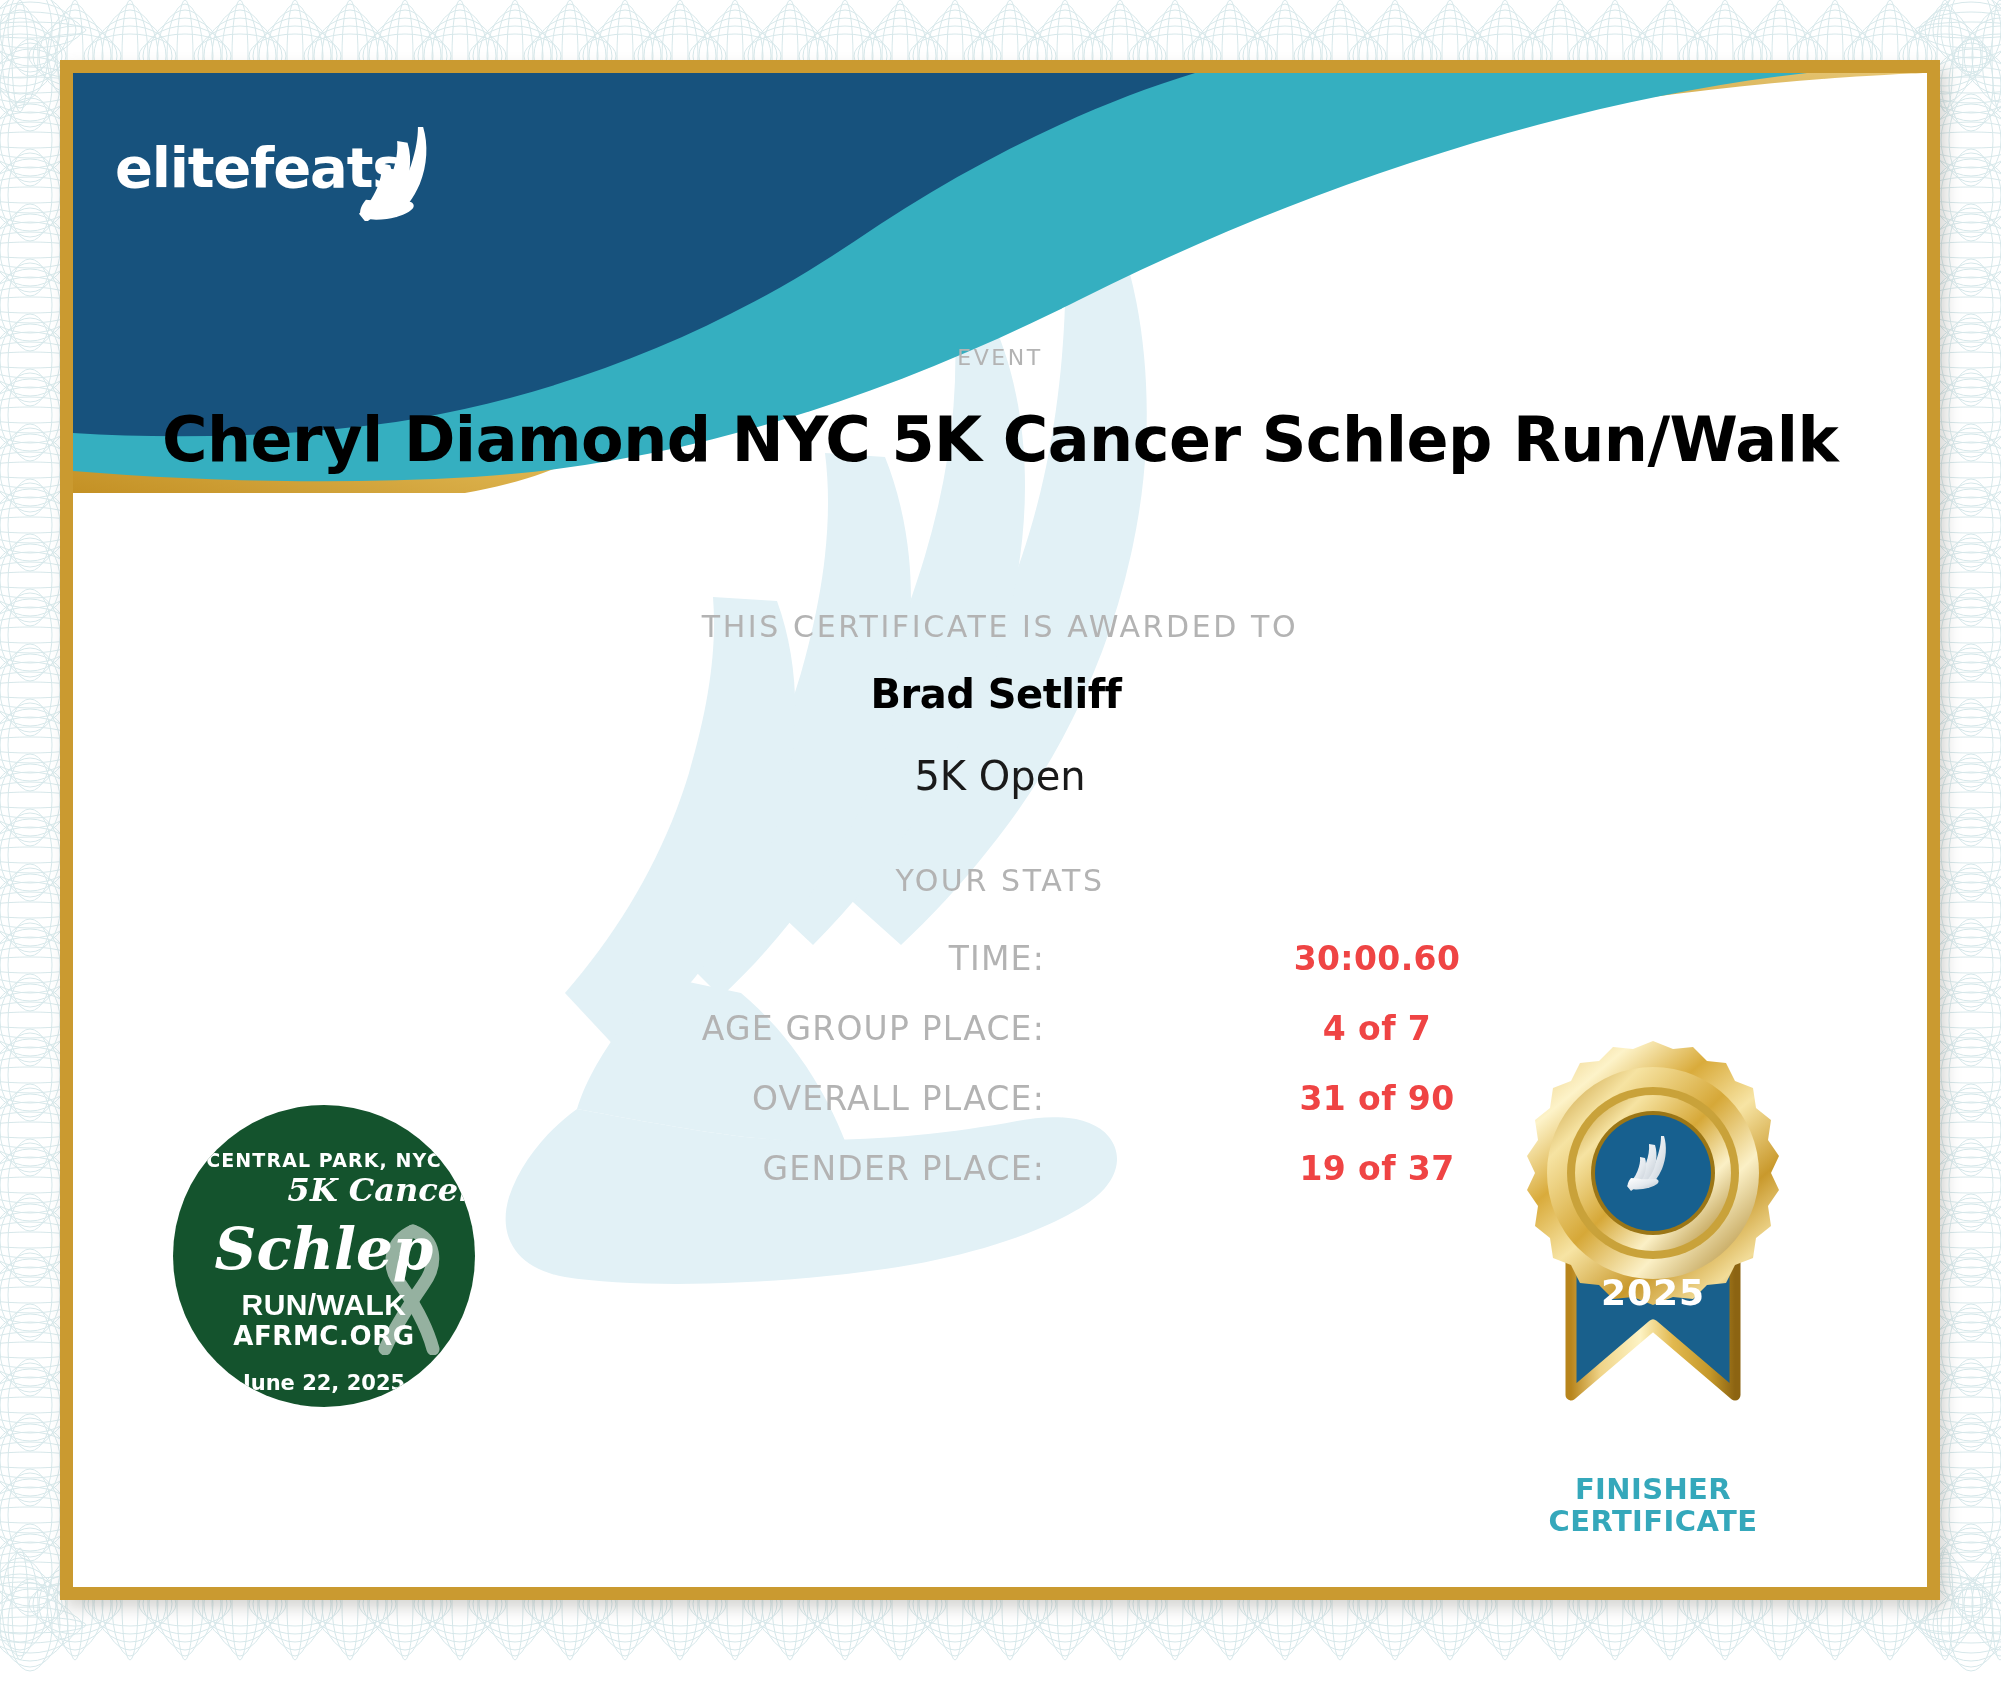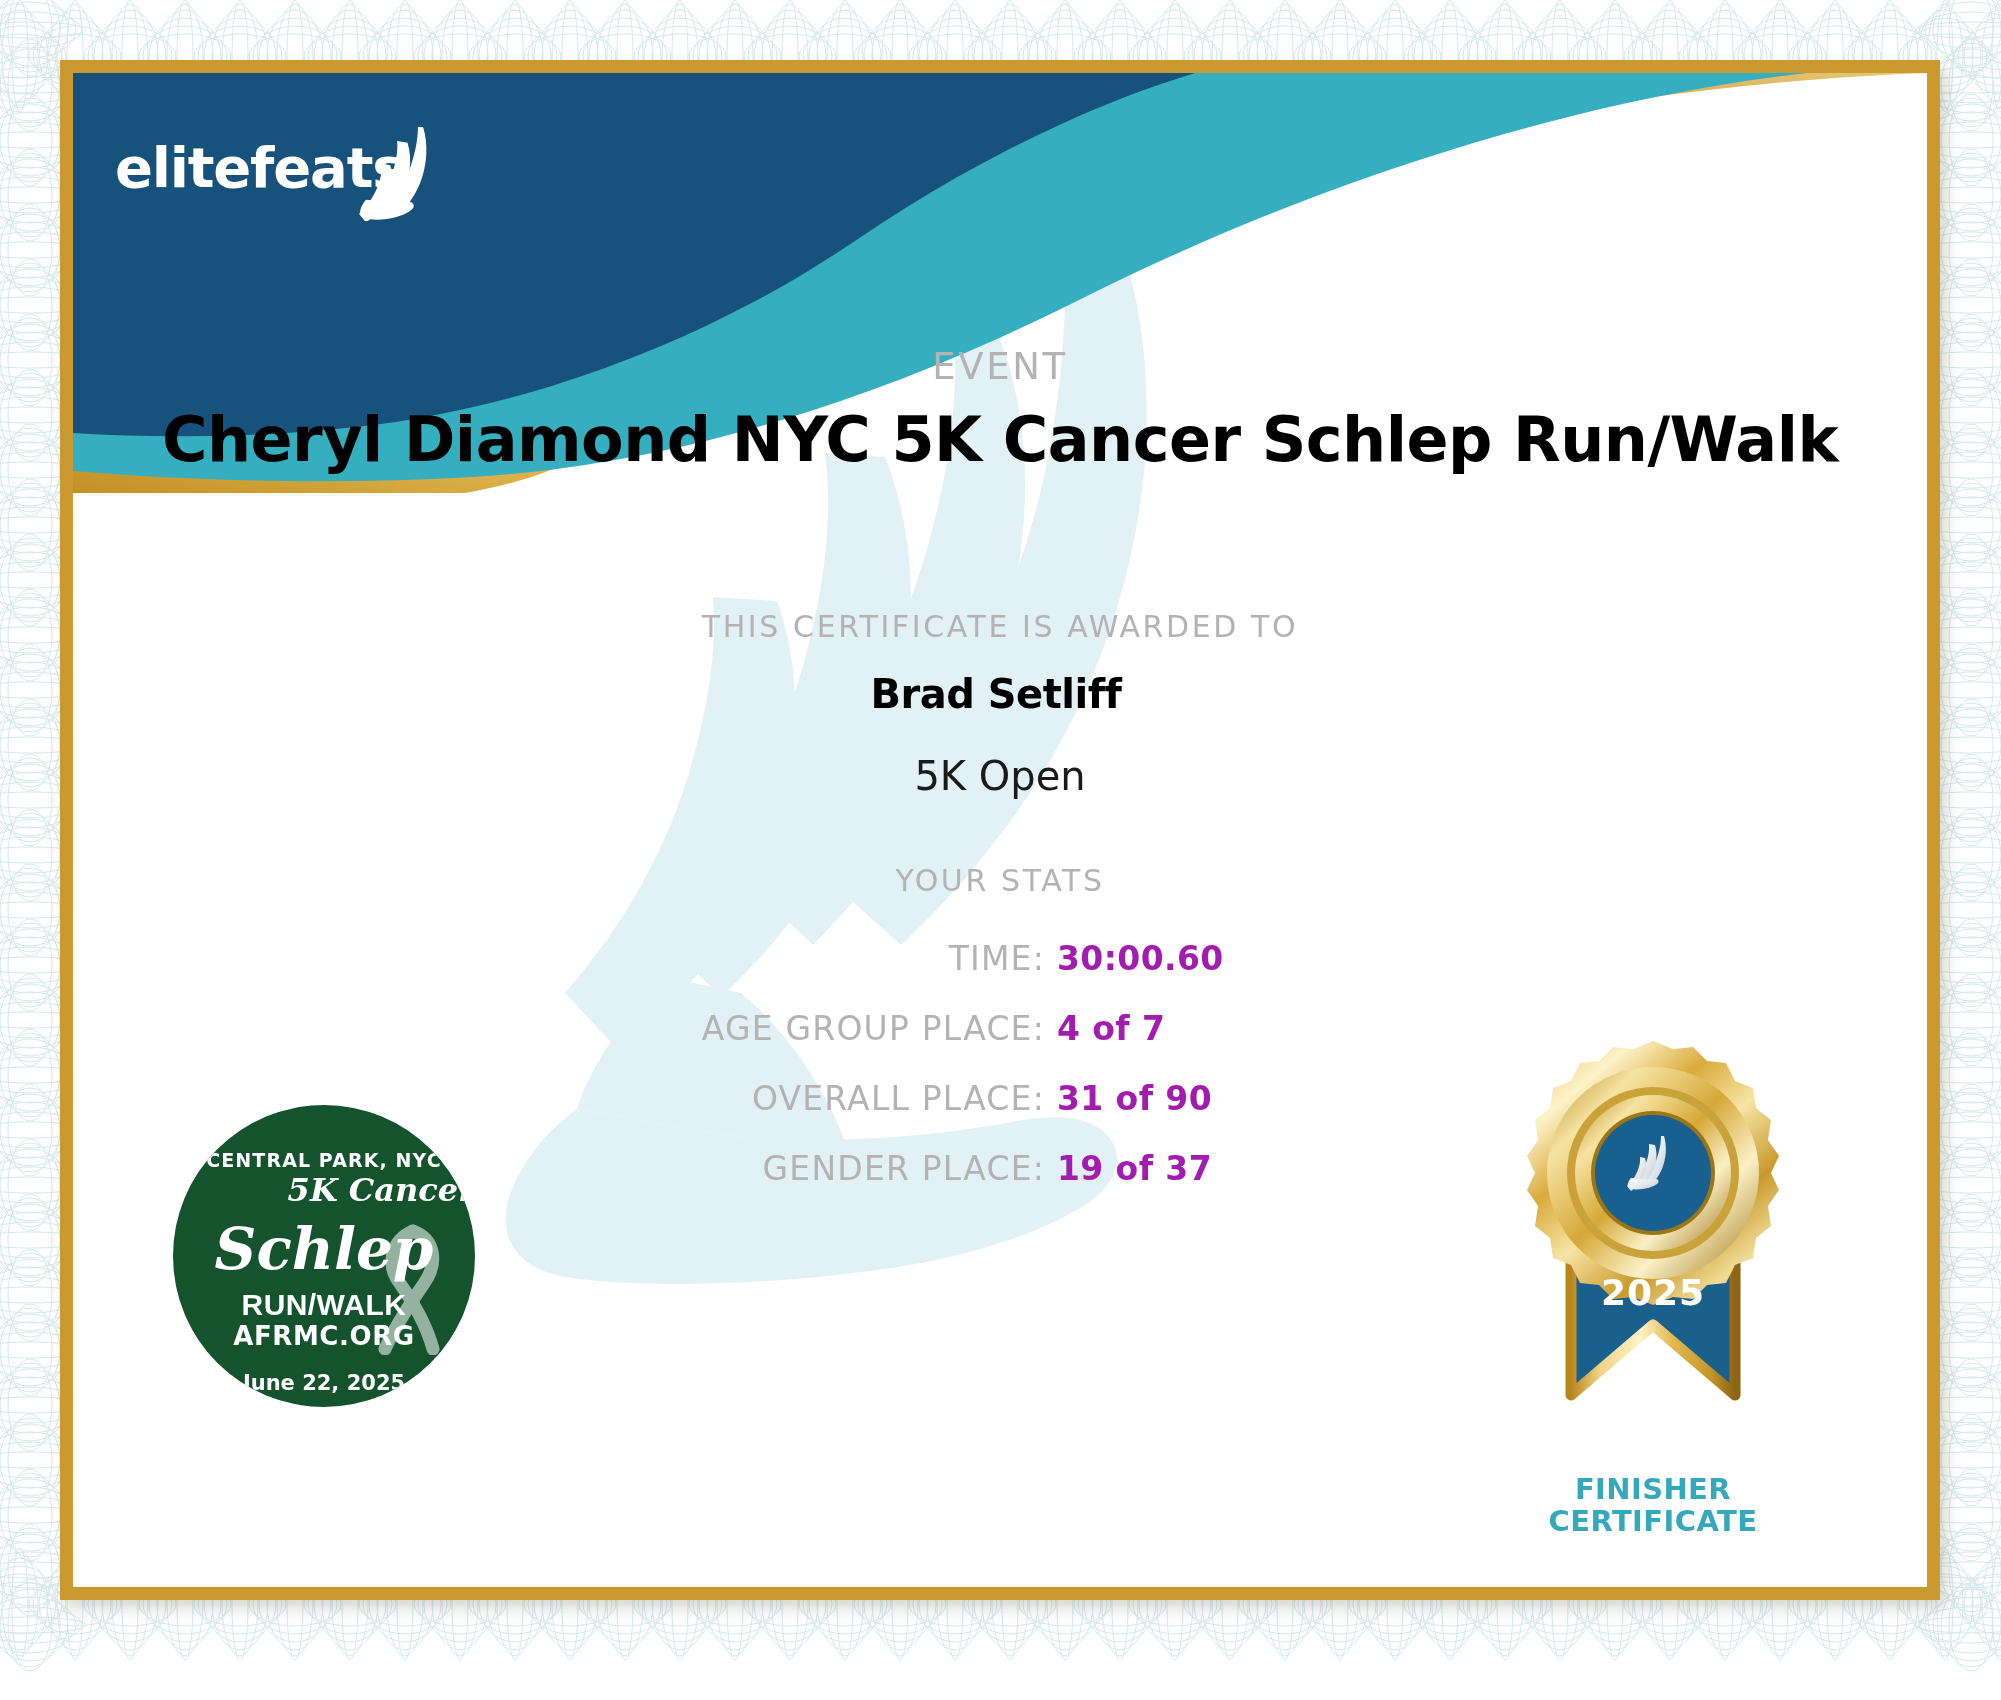--- a/index.html
+++ b/index.html
@@ -104,21 +104,21 @@
     color: #b3b3b3;
     letter-spacing: 2.6px;
     font-family: "DejaVu Sans", sans-serif;
     text-align: center;
   }
 
   #event-label {
     position: absolute;
     left: 0; right: 0;
     top: 272px;
-    font-size: 37px;
+    font-size: 22px;
   }
   #event-title {
     position: absolute;
     left: 60px; right: 60px;
     top: 330px;
     text-align: center;
     color: #000000;
     font-size: 62px;
     font-weight: 700;
     letter-spacing: -0.5px;
@@ -179,22 +179,22 @@
     text-align: right;
     color: #b3b3b3;
     font-size: 33px;
     letter-spacing: 1.2px;
     font-family: "DejaVu Sans", sans-serif;
     padding-right: 12px;
     box-sizing: border-box;
   }
   .stat-val {
     width: 640px;
-    text-align: left;
-    color: #a21caf;
+    text-align: center;
+    color: #ef4444;
     font-size: 33px;
     font-weight: 700;
     letter-spacing: 0.4px;
     font-family: "DejaVu Sans", sans-serif;
   }
 
   
   #event-badge {
     position: absolute;
     left: 100px;

